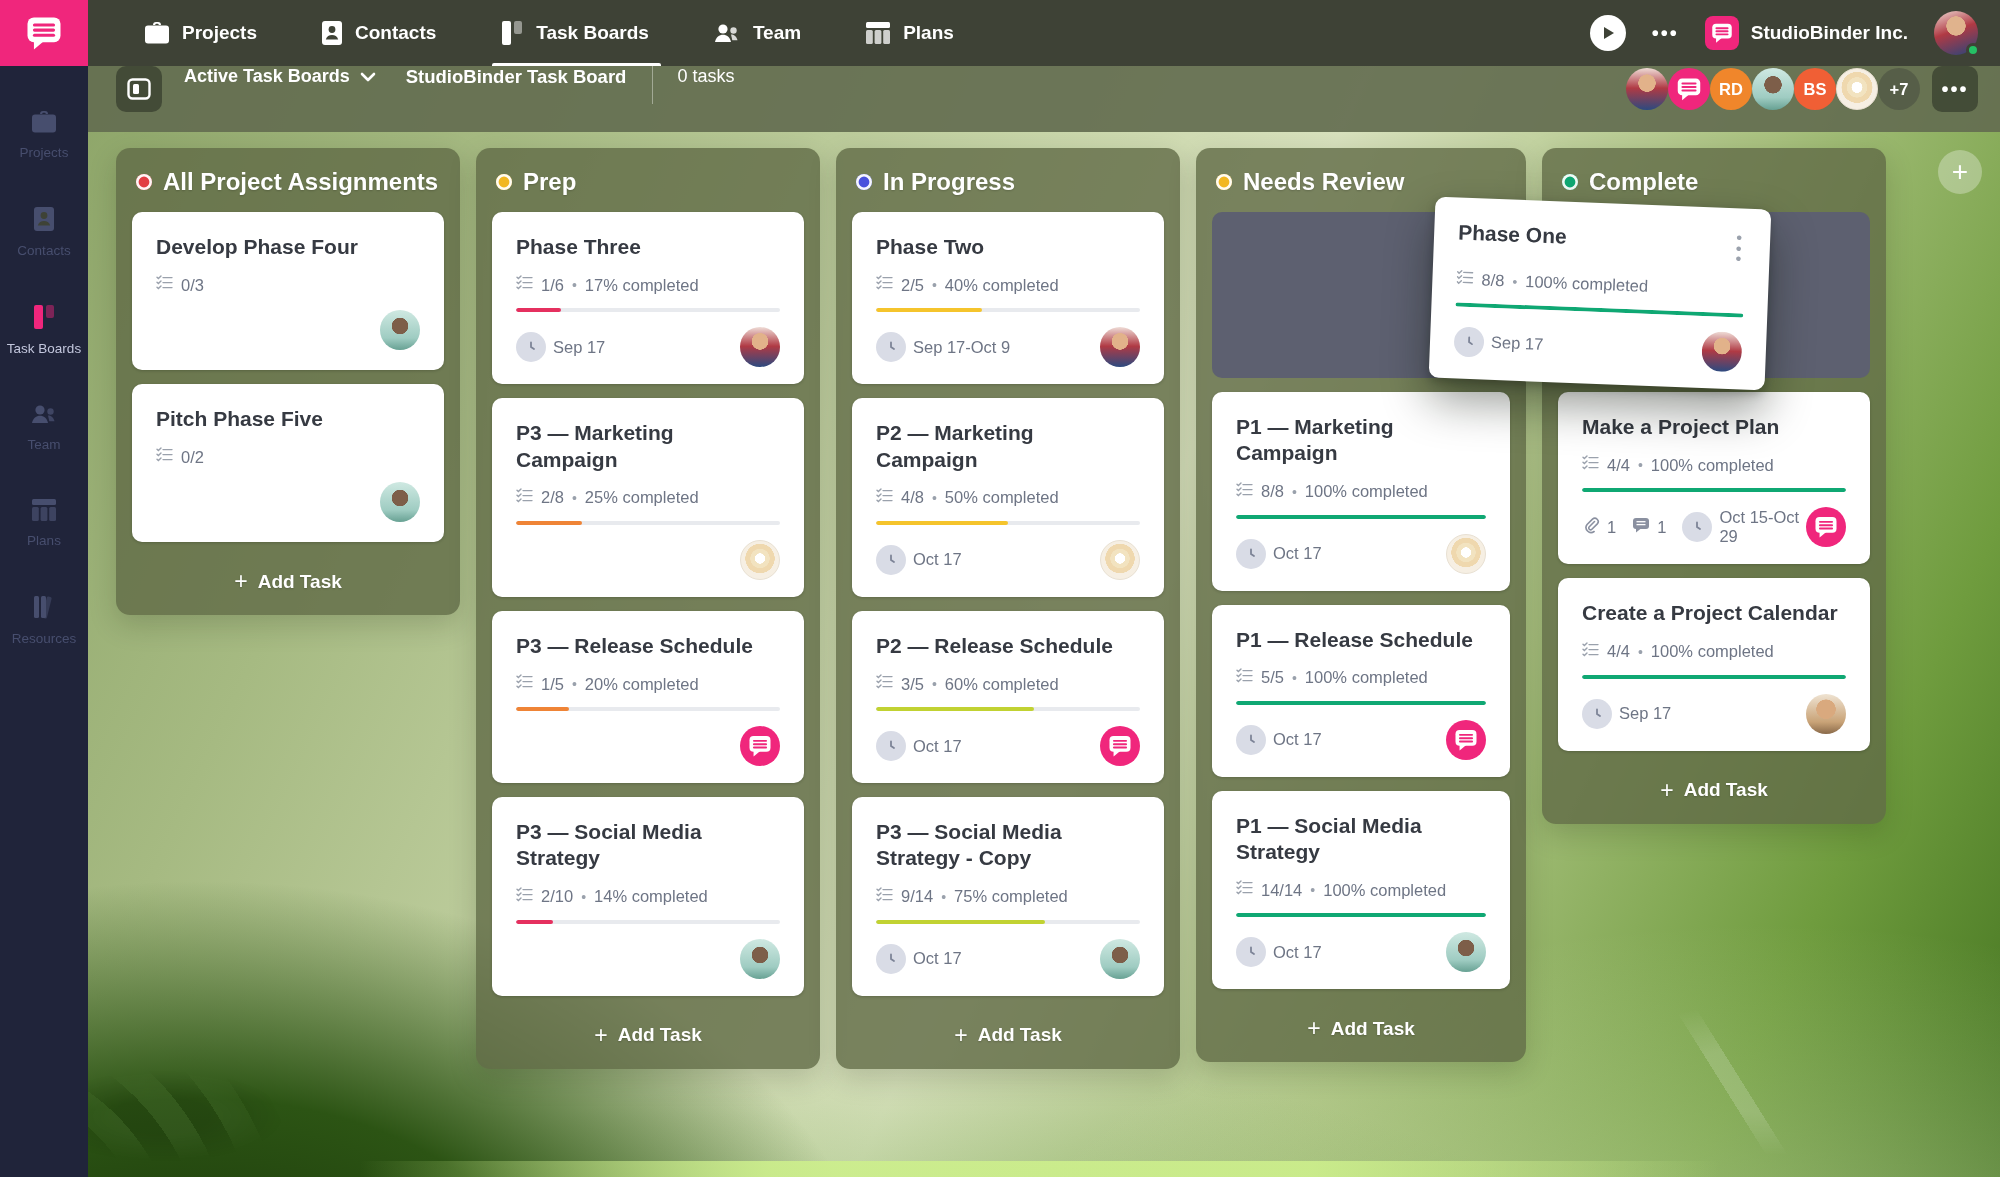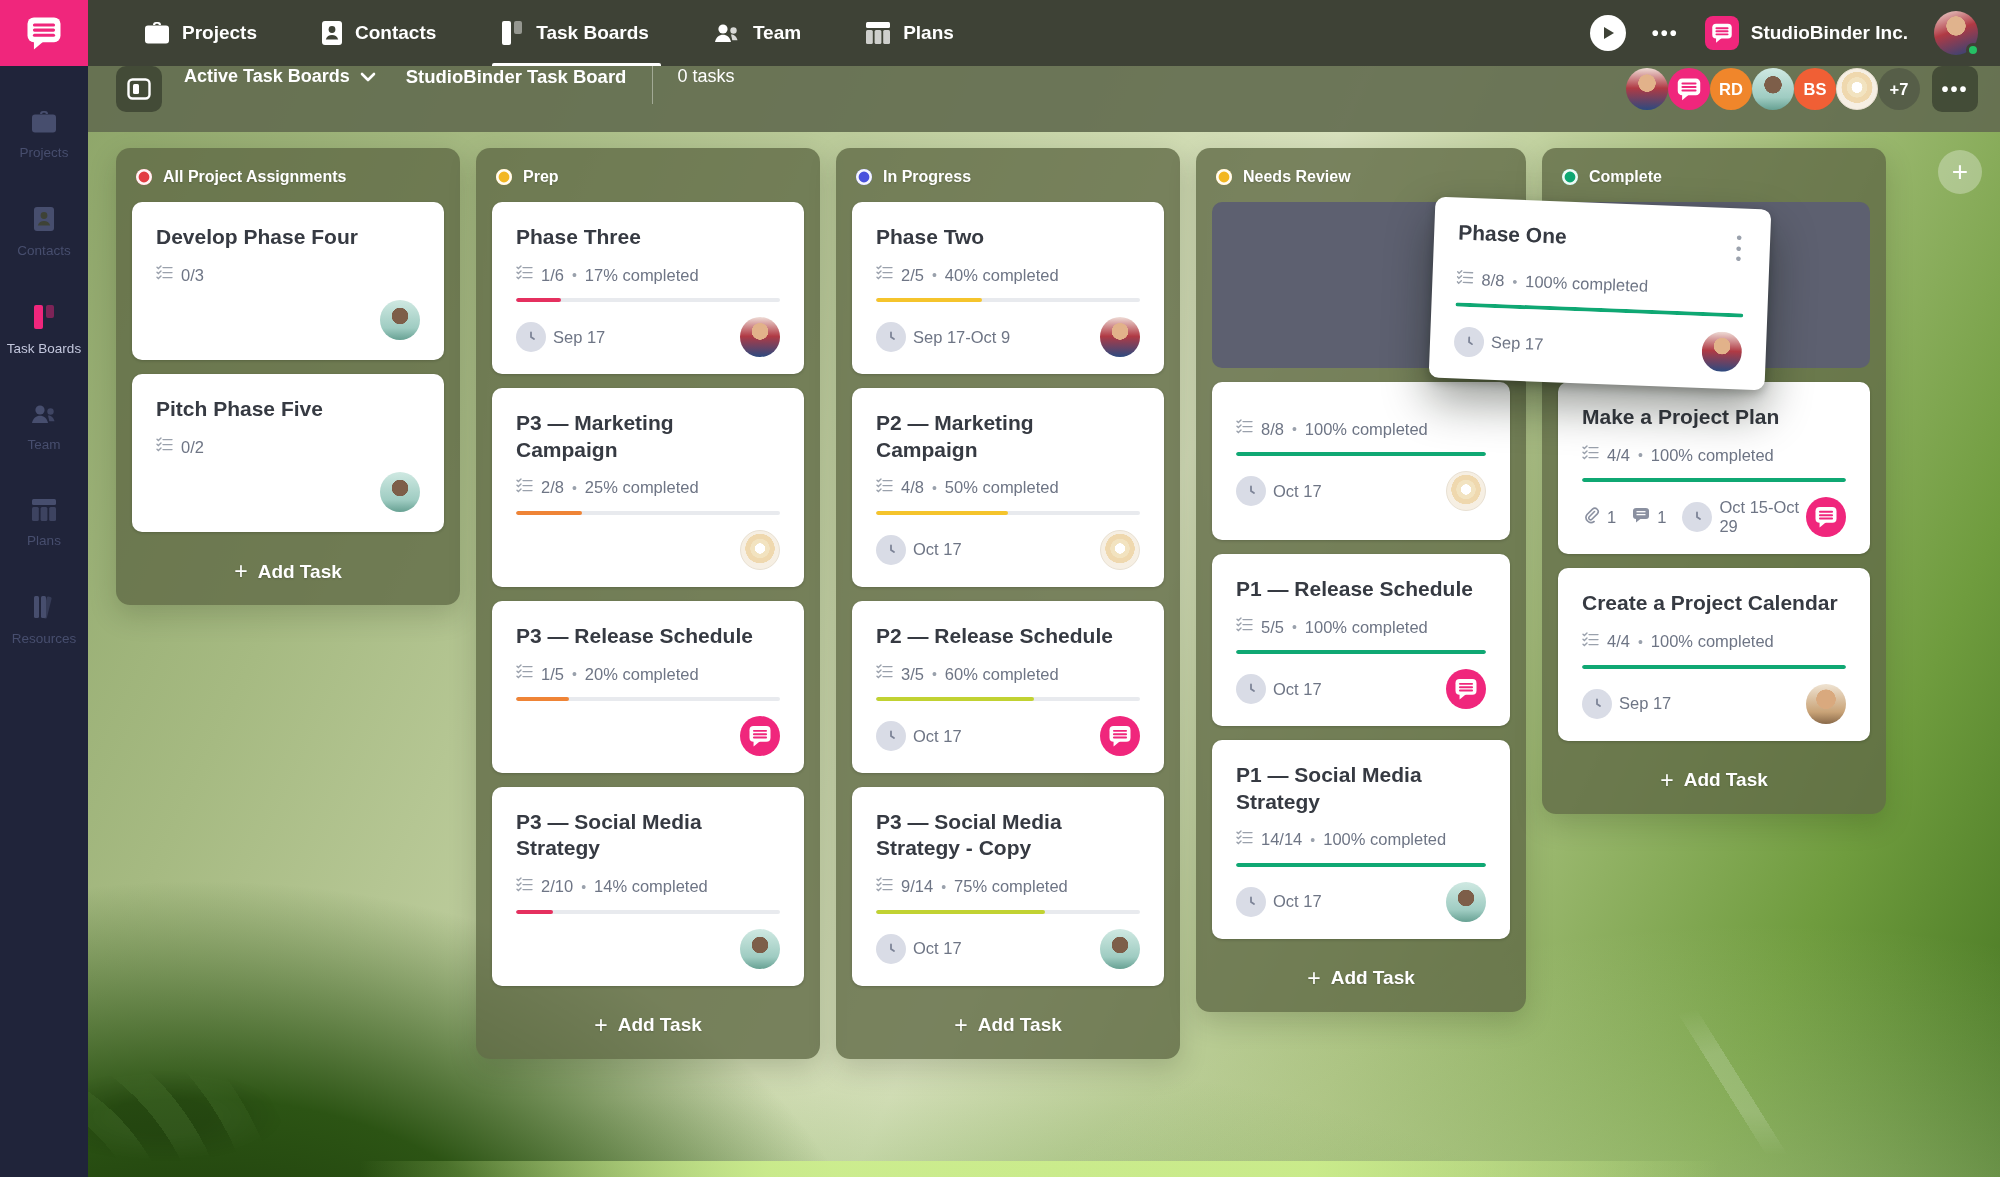--- a/index.html
+++ b/index.html
@@ -71,21 +71,21 @@
   .av-rd       { background:#f0862b; }
   .av-bs       { background:#f05f35; }
   .av-plus     { background:rgba(84,90,70,0.85); }
 
   
   .board { position:absolute; left:88px; top:132px; right:0; bottom:0; padding:16px 0 0 28px; display:flex; align-items:flex-start; gap:16px; z-index:10; }
   .column { width:344px; flex:0 0 auto; border-radius:14px; background:rgba(96,106,70,0.80); padding:12px 16px 12px; box-shadow:0 10px 28px rgba(20,30,10,0.18); }
   .column.narrow { width:330px; }
   .col-head { display:flex; align-items:center; gap:11px; padding:8px 4px 16px; }
   .col-dot { width:16px; height:16px; border-radius:50%; box-shadow:inset 0 0 0 2.6px rgba(255,255,255,0.95); flex:0 0 auto; }
-  .col-name { color:#fff; font-size:16px; font-weight:700; text-shadow:0 1px 2px rgba(0,0,0,0.18); }
+  .col-name { color:#fff; font-size:24px; font-weight:700; text-shadow:0 1px 2px rgba(0,0,0,0.18); }
   .slot-placeholder { height:166px; border-radius:10px; background:#5d6070; margin-bottom:14px; }
   .card { background:#fff; border-radius:10px; padding:22px 24px 16px; margin-bottom:14px; min-height:158px; box-shadow:0 1px 3px rgba(20,25,15,0.22); cursor:pointer; }
   .card-top { display:flex; align-items:flex-start; justify-content:space-between; }
   .card-title { font-size:21px; font-weight:700; color:#363a42; line-height:1.25; }
   .kebab { color:#9aa1ac; font-size:17px; line-height:0.62; text-align:center; width:14px; padding-top:3px; cursor:pointer; }
   .card-meta { display:flex; align-items:center; gap:8px; margin-top:15px; color:#6e7585; font-size:16.5px; }
   .card-meta .sep { color:#9aa1ac; font-size:14px; }
   .progress { margin-top:13px; height:4px; border-radius:2px; background:#e8eaee; overflow:hidden; }
   .progress .fill { height:100%; border-radius:2px; }
   .card-foot { display:flex; align-items:center; justify-content:space-between; margin-top:14px; min-height:42px; }
@@ -618,20 +618,23 @@
           <span>Add Task</span>
         </div>
       </div>
       <div class="column narrow">
         <div class="col-head">
           <span class="col-dot" style="background: rgb(242, 183, 34);"></span>
           <span class="col-name">Needs Review</span>
         </div>
         <div class="slot-placeholder"></div>
         <div class="card">
+          <div class="card-top">
+            <div class="card-title">P1 — Marketing Campaign</div>
+          </div>
           <div class="card-meta">
             <span><svg width="17" height="16" viewBox="0 0 17 16" fill="none" stroke="#9aa1ac" stroke-width="1.4" stroke-linecap="round">
                 <path d="M1 2.2l1.4 1.4L5 1"></path>
                 <line x1="7" y1="2.6" x2="16" y2="2.6"></line>
                 <path d="M1 7.2l1.4 1.4L5 6"></path>
                 <line x1="7" y1="7.6" x2="16" y2="7.6"></line>
                 <path d="M1 12.2l1.4 1.4L5 11"></path>
                 <line x1="7" y1="12.6" x2="16" y2="12.6"></line>
               </svg></span>
             <span>8/8</span>

